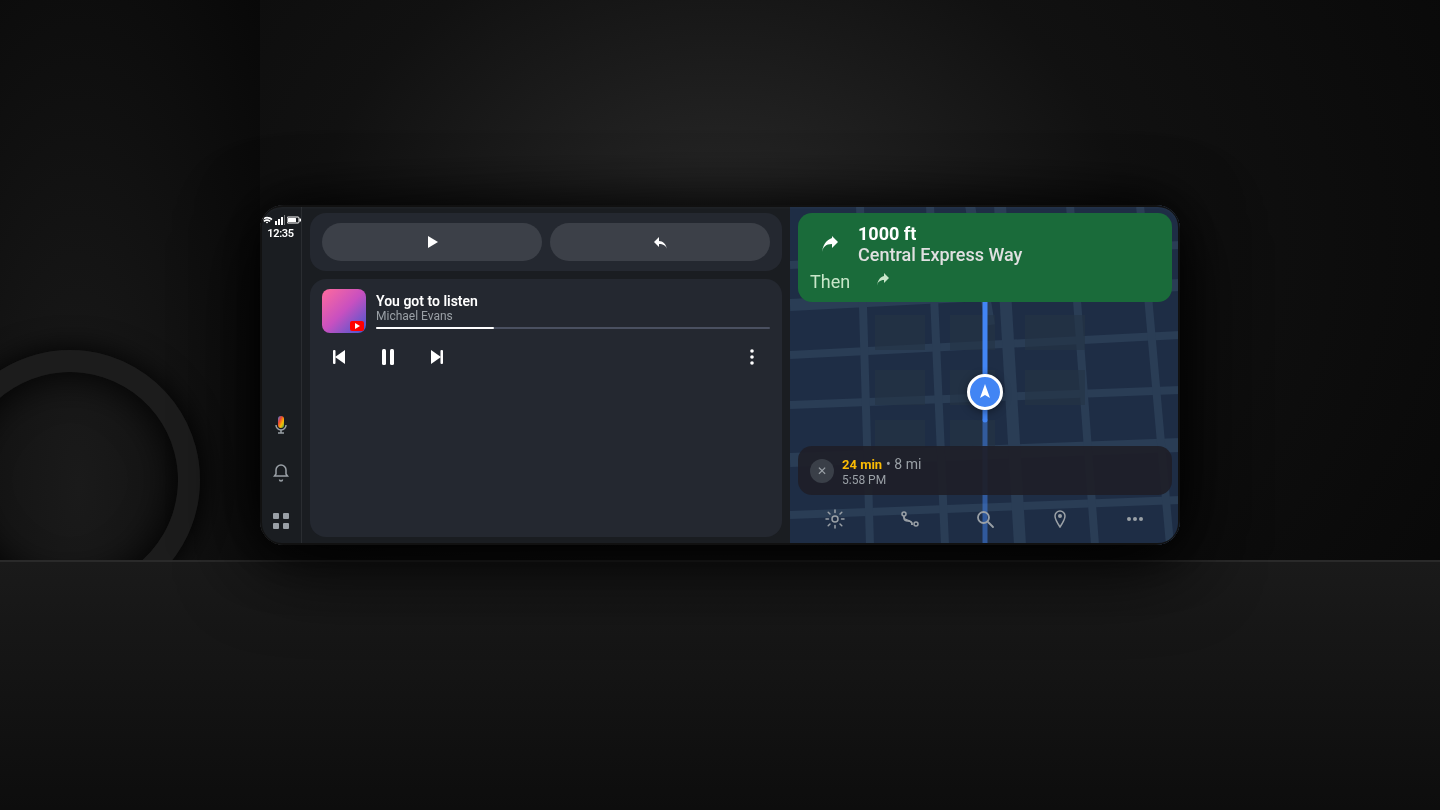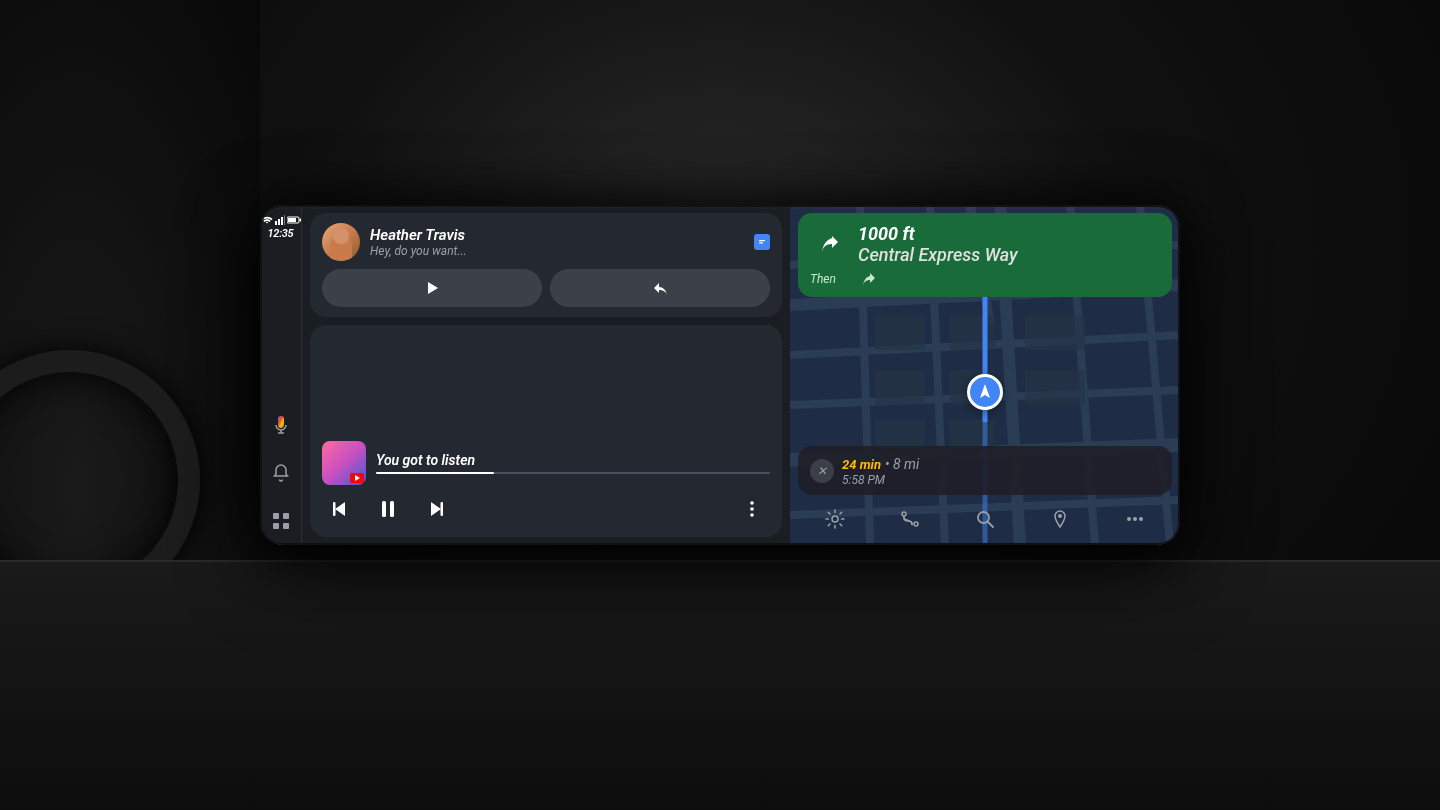--- a/index.html
+++ b/index.html
@@ -58,21 +58,20 @@
     .screen-container {
       position: relative;
       width: 920px;
       height: 340px;
       border-radius: 24px;
       background: #737373;
       box-shadow: 0 0 60px rgba(0,0,0,0.9), 0 20px 80px rgba(0,0,0,0.8), inset 0 0 0 2px #222;
       overflow: hidden;
       z-index: 10;
       margin-top: -60px;
-      font-style: italic;
     }
 
     .screen-inner {
       width: 100%;
       height: 100%;
       background: #1a1d21;
       display: flex;
       flex-direction: row;
       border-radius: 22px;
       overflow: hidden;
@@ -231,21 +230,20 @@
     
     .music-card {
       background: #242830;
       margin: 4px 8px 8px 8px;
       border-radius: 16px;
       padding: 10px 12px;
       display: flex;
       flex-direction: column;
       gap: 6px;
       flex: 1;
-      justify-content: flex-end;
     }
 
     .music-header {
       display: flex;
       align-items: center;
       gap: 10px;
     }
 
     .album-art {
       width: 44px;
@@ -384,23 +382,22 @@
     }
 
     .nav-street {
       font-size: 18px;
       color: #e0e0e0;
       font-weight: 500;
     }
 
     .nav-then {
       display: flex;
-      align-items: center;
       gap: 22px;
-      font-size: 12px;
+      font-size: 18px;
       color: #c8e6c9;
     }
 
     
     .eta-card {
       position: absolute;
       bottom: 50px;
       left: 8px;
       right: 8px;
       background: rgba(30,30,40,0.92);
@@ -575,34 +572,20 @@
             <rect x="2" y="12" width="6" height="6" rx="1" fill="#9aa0a6"></rect>
             <rect x="12" y="12" width="6" height="6" rx="1" fill="#9aa0a6"></rect>
           </svg>
         </div>
       </div>
     </div>
 
     <div class="main-content">
 
       <div class="messaging-card">
-        <div class="message-header">
-          <div class="avatar"></div>
-          <div class="message-info">
-            <div class="contact-name">Heather Travis</div>
-            <div class="message-preview">Hey, do you want...</div>
-          </div>
-          <div class="message-app-icon">
-            <svg width="12" height="12" viewBox="0 0 12 12">
-              <circle cx="6" cy="6" r="5" fill="#4285f4"></circle>
-              <rect x="3" y="4" width="6" height="1.2" rx="0.6" fill="white"></rect>
-              <rect x="3" y="6.3" width="4" height="1.2" rx="0.6" fill="white"></rect>
-            </svg>
-          </div>
-        </div>
         <div class="message-actions">
           <button class="action-btn">
             <svg width="18" height="18" viewBox="0 0 18 18">
               <polygon points="5,3 15,9 5,15" fill="white"></polygon>
             </svg>
           </button>
           <button class="action-btn">
             <svg width="18" height="18" viewBox="0 0 18 18">
               <path d="M8 4L3 9l5 5v-3c4 0 7 1.5 8 5-1-5-4-8-8-8V4z" fill="white"></path>
             </svg>
@@ -610,20 +593,21 @@
         </div>
       </div>
 
       <div class="music-card">
         <div class="music-header">
           <div class="album-art">
             <div class="yt-badge"></div>
           </div>
           <div class="music-info">
             <div class="song-title">You got to listen</div>
+            <div class="artist-name">Michael Evans</div>
             <div class="progress-bar">
               <div class="progress-fill"></div>
             </div>
           </div>
         </div>
         <div class="music-controls">
           <button class="ctrl-btn">
             <svg width="22" height="22" viewBox="0 0 22 22">
               <polygon points="16,4 6,11 16,18" fill="white"></polygon>
               <rect x="4" y="4" width="2.5" height="14" rx="1" fill="white"></rect>

